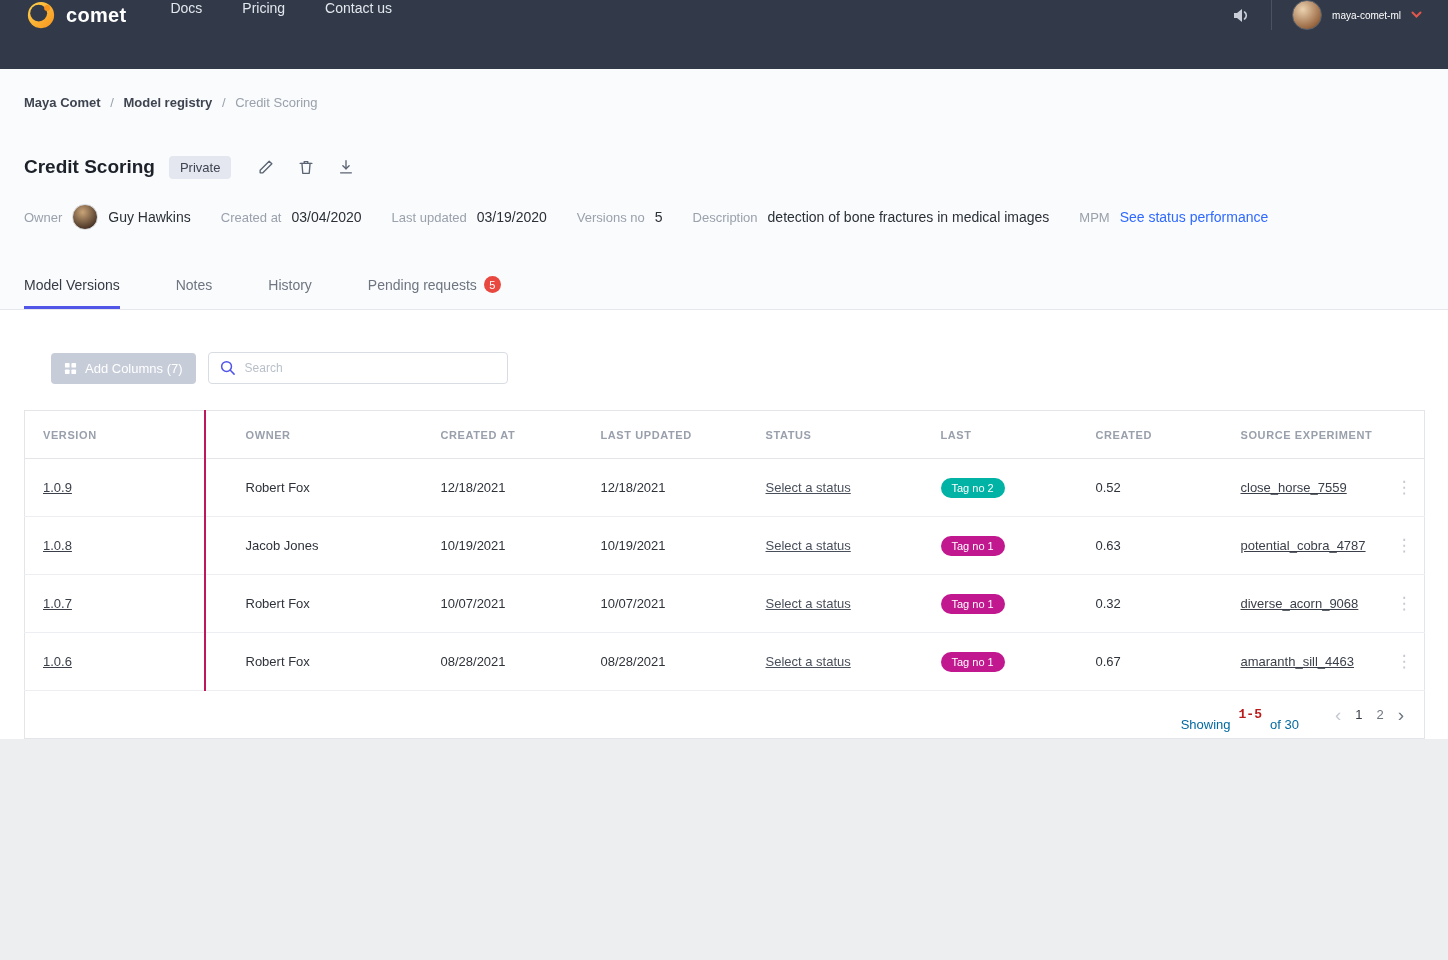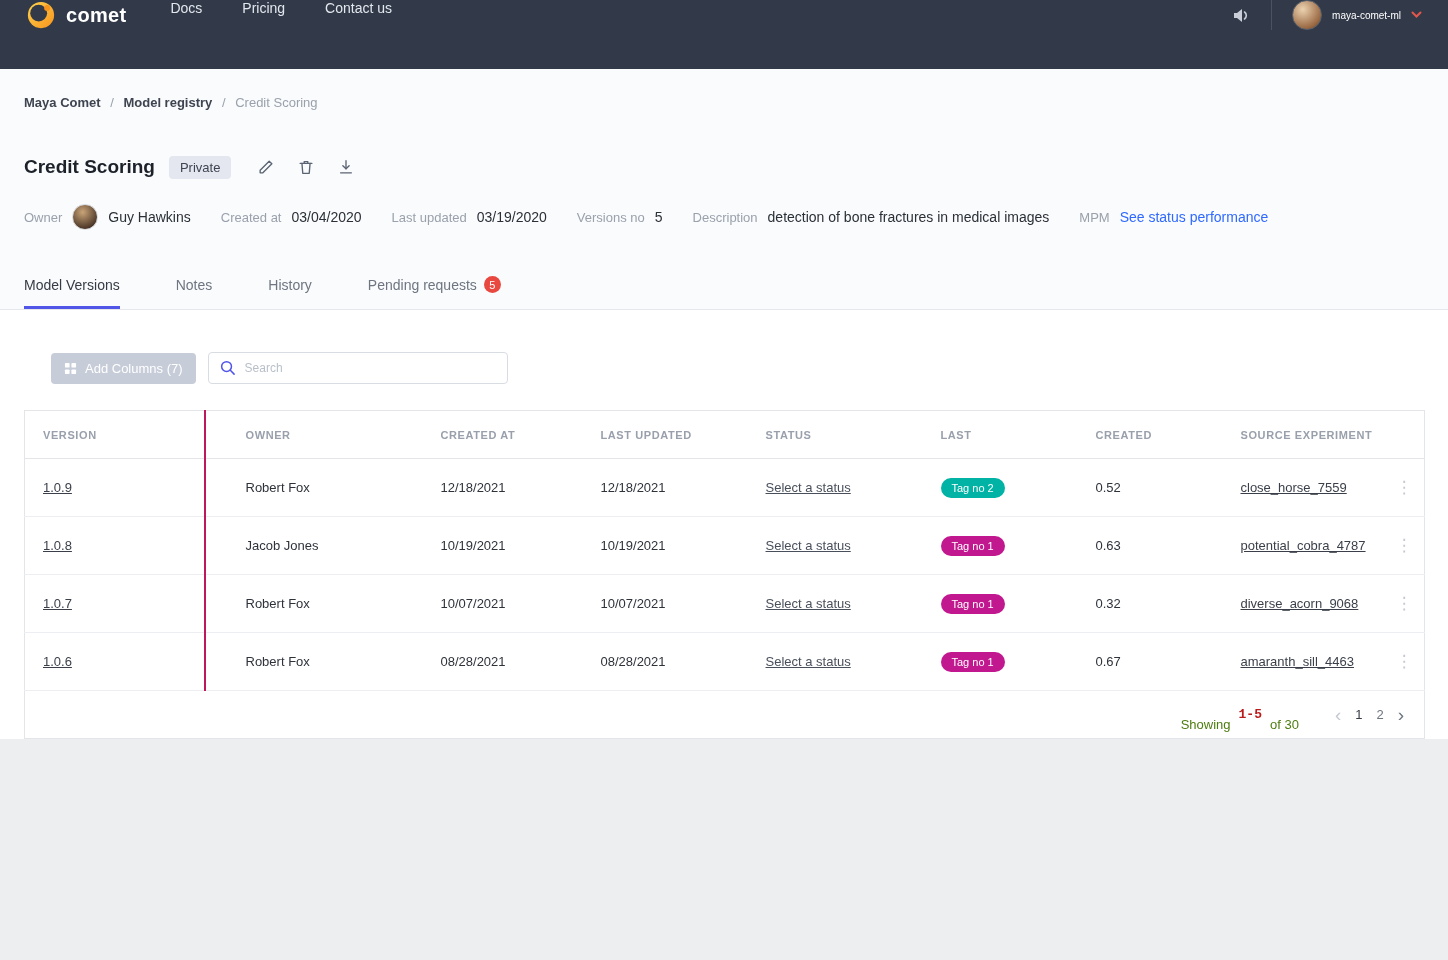--- a/index.html
+++ b/index.html
@@ -68,21 +68,21 @@
   .col-source { width:160px; }
   .col-menu { width:40px; padding-left:0; text-align:center; }
   .version-link, .source-link { color:#3a3f49; text-decoration:underline; cursor:pointer; }
   .status-badge { display:inline-block; border:1px solid #a89bec; color:#7b6cdd; background:#fff; border-radius:4px; padding:4px 12px; font-size:12px; cursor:pointer; }
   .select-status { color:#4a505b; text-decoration:underline; font-size:13px; cursor:pointer; }
   .tag-pill { display:inline-block; color:#ffffff; font-size:11px; padding:4px 11px; border-radius:11px; }
   .kebab { background:none; border:none; color:#c4c8d0; font-size:17px; cursor:pointer; line-height:1; }
 
   tfoot td { height:48px; border-bottom:none; }
   .table-footer { display:flex; align-items:center; justify-content:flex-end; gap:8px; padding-right:20px; font-size:13px; }
-  .footer-muted { color:#4d7c0f;margin-top:20px; }
+  .footer-muted { color:#0369a1;margin-top:20px; }
   .footer-range { color:#b91c1c; font-weight:bold;font-family:Liberation Mono, monospace; }
   .pager { display:flex; align-items:center; gap:14px; margin-left:28px; }
   .pager-chevron { font-size:19px; line-height:1; cursor:pointer; color:#6e7581; background:none; border:none; }
   .pager-chevron.disabled { color:#c4c8d0; }
   .page-num { font-size:13px; cursor:pointer; color:#6e7581; }
   .page-num.current { color:#363b45; }
 </style>
 </head>
 <body>
 

